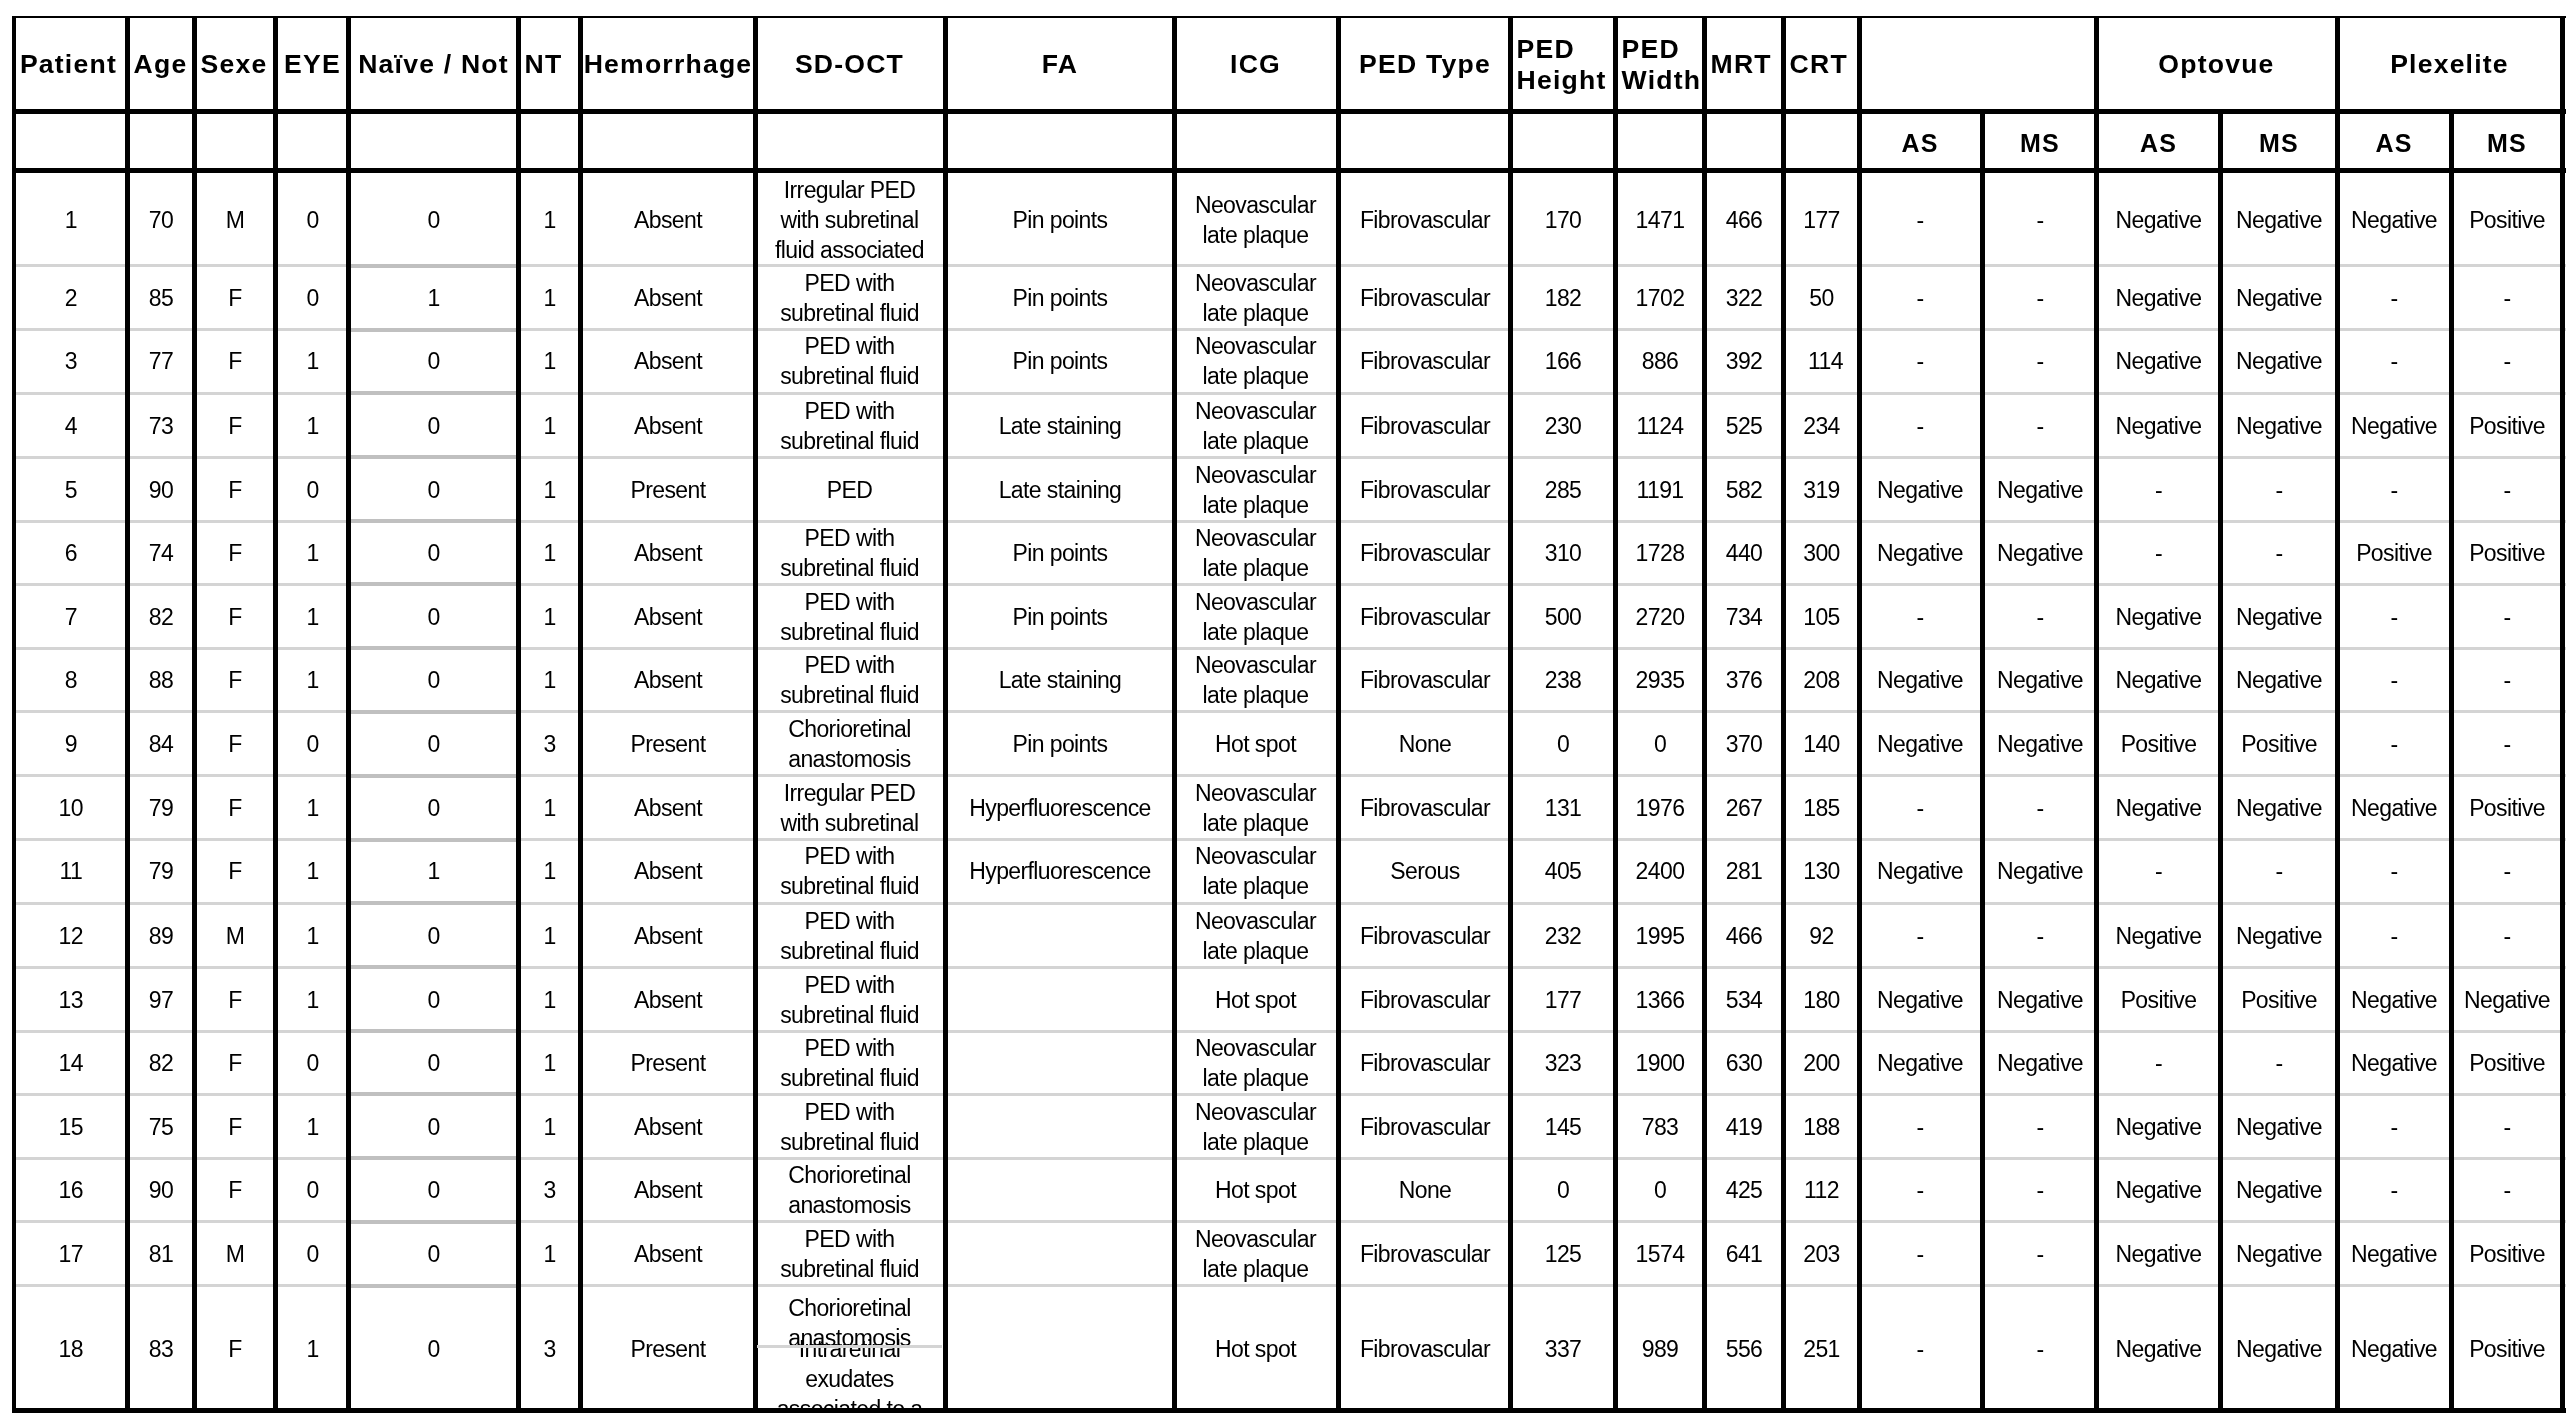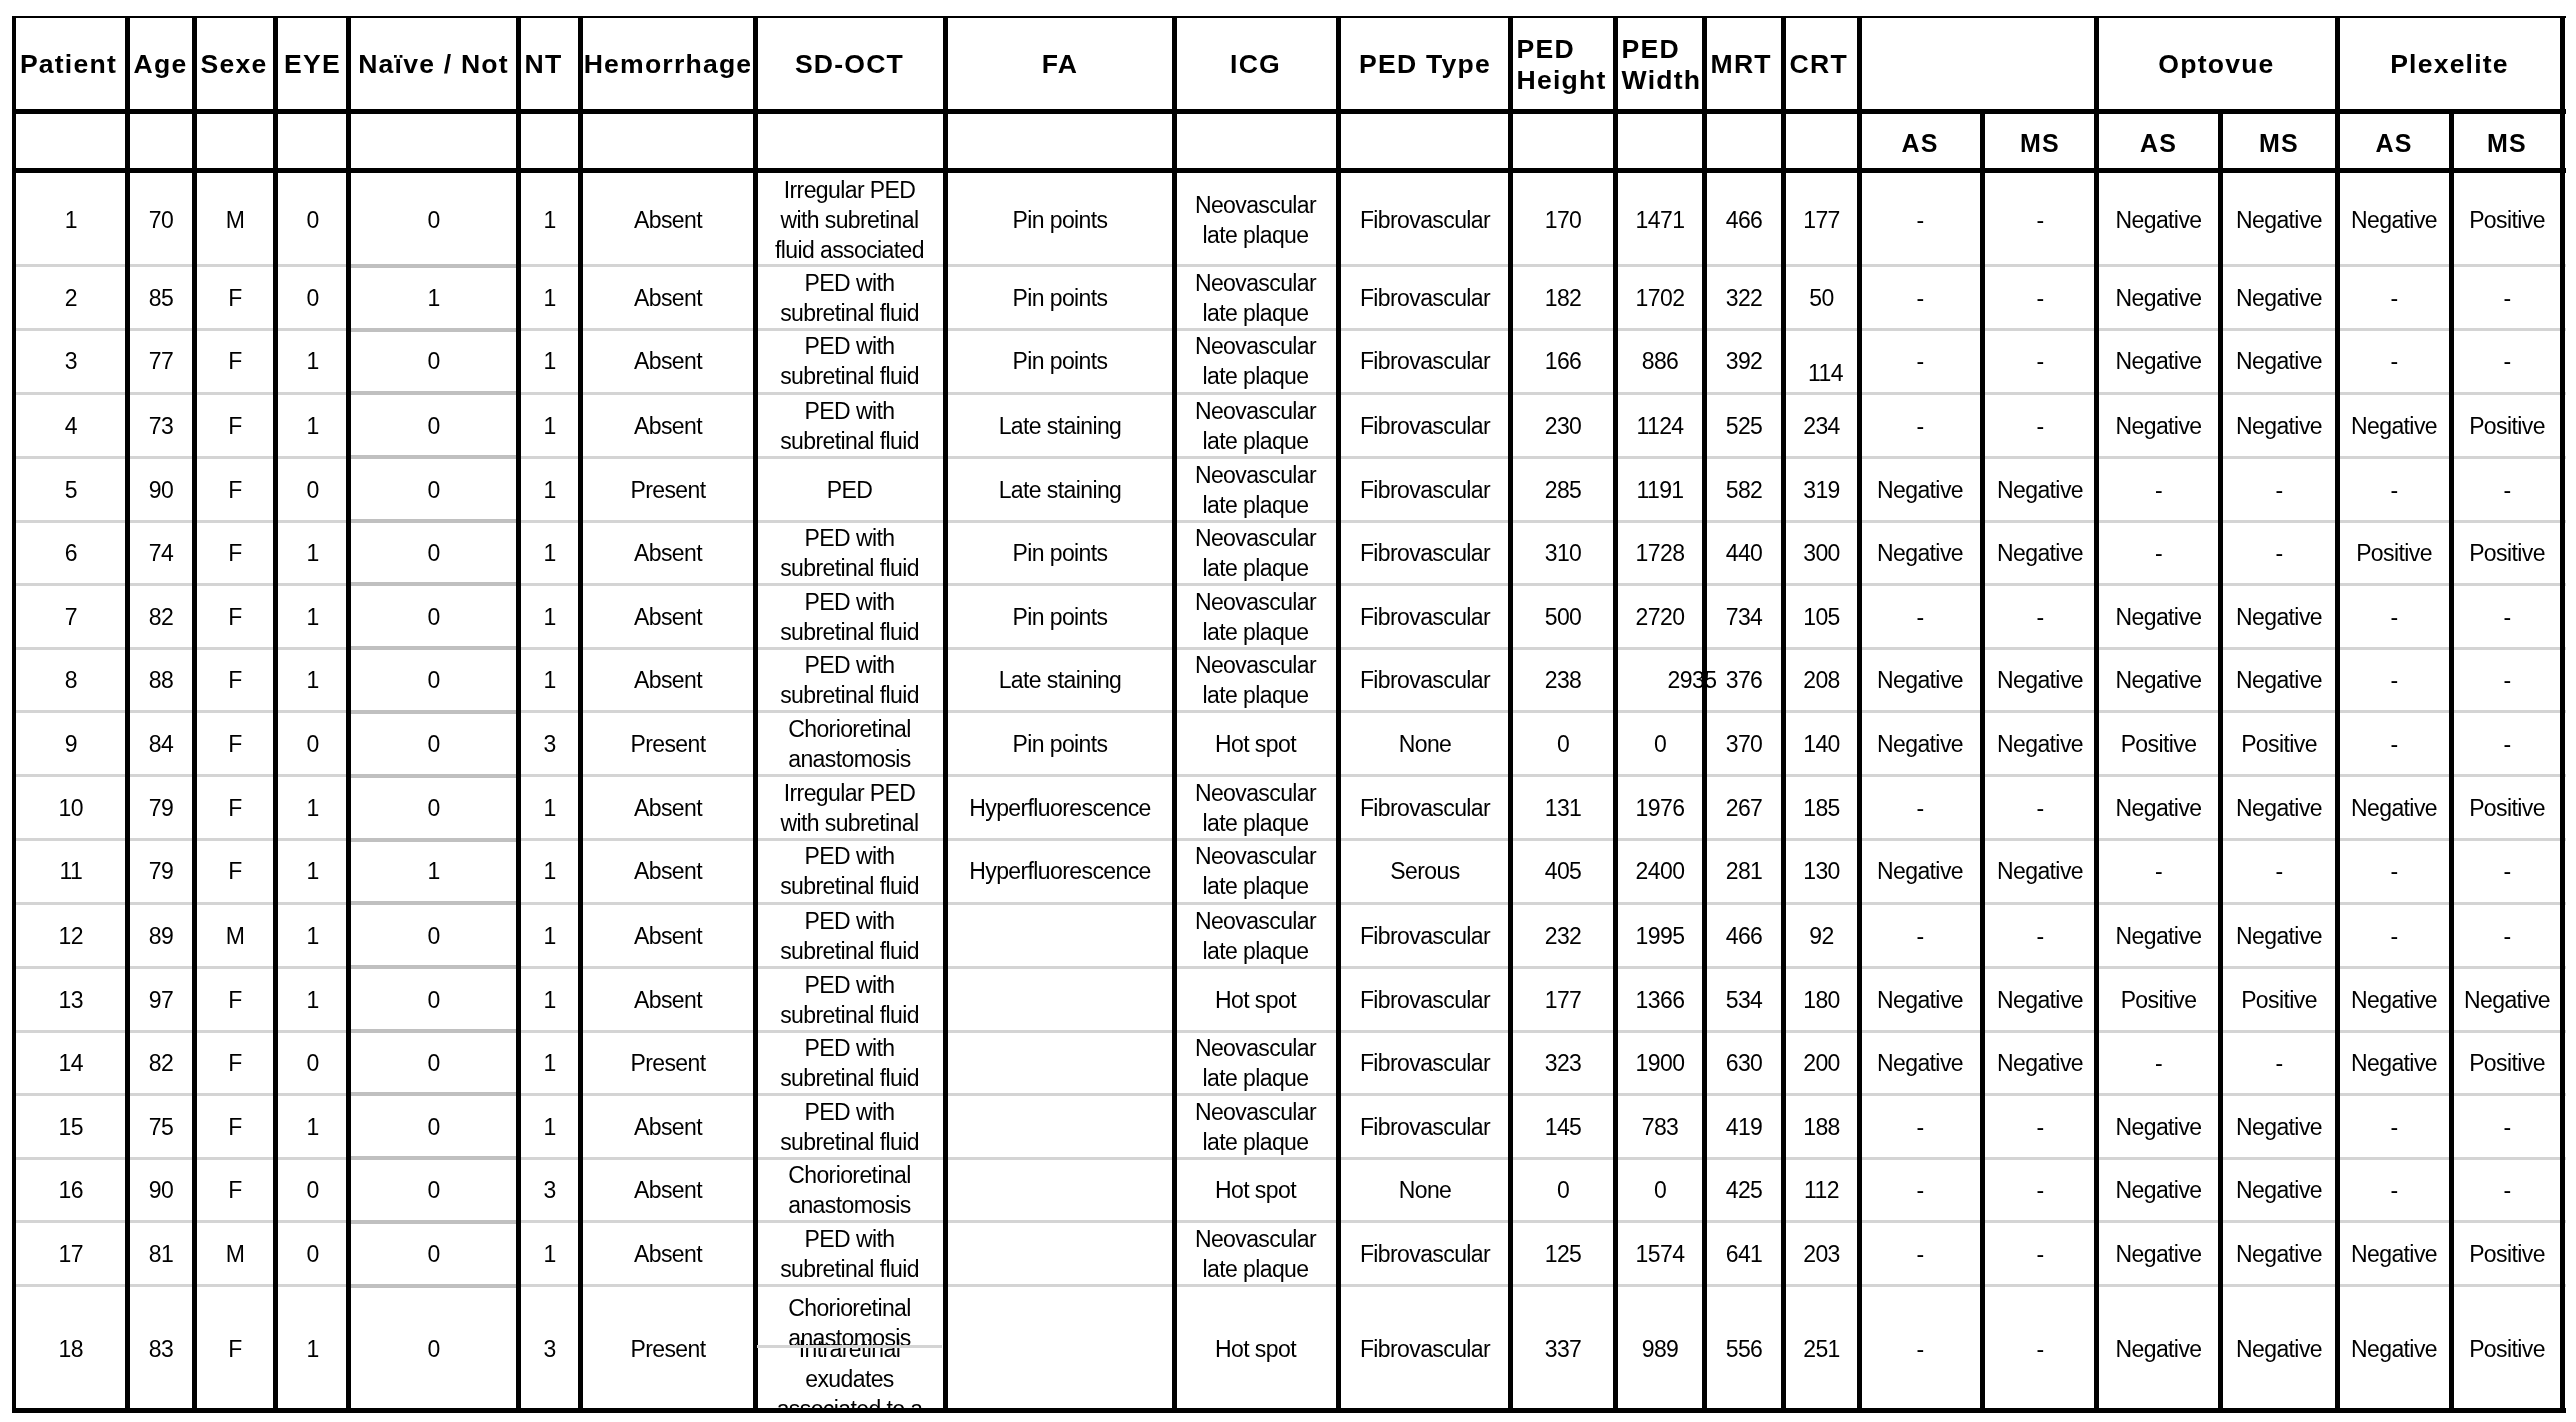--- a/index.html
+++ b/index.html
@@ -103,21 +103,21 @@
     <div class="cell dat" style="left: 583px; top: 331px; width: 170px; height: 60px;">Absent</div>
     <div class="cell dat" style="left: 757px; top: 331px; width: 185px; height: 60px;">PED with
 subretinal fluid</div>
     <div class="cell dat" style="left: 948px; top: 331px; width: 224px; height: 60px;">Pin points</div>
     <div class="cell dat" style="left: 1176px; top: 331px; width: 159px; height: 60px;">Neovascular
 late plaque</div>
     <div class="cell dat" style="left: 1341px; top: 331px; width: 168px; height: 60px;">Fibrovascular</div>
     <div class="cell dat" style="left: 1513px; top: 331px; width: 100px; height: 60px;">166</div>
     <div class="cell dat" style="left: 1618px; top: 331px; width: 84px; height: 60px;">886</div>
     <div class="cell dat" style="left: 1707px; top: 331px; width: 74px; height: 60px;">392</div>
-    <div class="cell dat" style="left: 1786px; top: 331px; width: 79px; height: 60px; margin-top: 12px;">114</div>
+    <div class="cell dat" style="left: 1786px; top: 331px; width: 79px; height: 60px;">114</div>
     <div class="cell dat" style="left: 1861px; top: 331px; width: 118px; height: 60px;">-</div>
     <div class="cell dat" style="left: 1985px; top: 331px; width: 110px; height: 60px;">-</div>
     <div class="cell dat" style="left: 2099px; top: 331px; width: 119px; height: 60px;">Negative</div>
     <div class="cell dat" style="left: 2223px; top: 331px; width: 112px; height: 60px;">Negative</div>
     <div class="cell dat" style="left: 2339px; top: 331px; width: 110px; height: 60px;">-</div>
     <div class="cell dat" style="left: 2454px; top: 331px; width: 106px; height: 60px;">-</div>
     <div class="cell dat" style="left: 16.3px; top: 395px; width: 109px; height: 61px;">4</div>
     <div class="cell dat" style="left: 130px; top: 395px; width: 62px; height: 61px;">73</div>
     <div class="cell dat" style="left: 197px; top: 395px; width: 76px; height: 61px;">F</div>
     <div class="cell dat" style="left: 278px; top: 395px; width: 69px; height: 61px;">1</div>
@@ -215,21 +215,21 @@
     <div class="cell dat" style="left: 351px; top: 650px; width: 165px; height: 60px;">0</div>
     <div class="cell dat" style="left: 521px; top: 650px; width: 57px; height: 60px;">1</div>
     <div class="cell dat" style="left: 583px; top: 650px; width: 170px; height: 60px;">Absent</div>
     <div class="cell dat" style="left: 757px; top: 650px; width: 185px; height: 60px;">PED with
 subretinal fluid</div>
     <div class="cell dat" style="left: 948px; top: 650px; width: 224px; height: 60px;">Late staining</div>
     <div class="cell dat" style="left: 1176px; top: 650px; width: 159px; height: 60px;">Neovascular
 late plaque</div>
     <div class="cell dat" style="left: 1341px; top: 650px; width: 168px; height: 60px;">Fibrovascular</div>
     <div class="cell dat" style="left: 1513px; top: 650px; width: 100px; height: 60px;">238</div>
-    <div class="cell dat" style="left: 1618px; top: 650px; width: 84px; height: 60px; margin-left: 32px;">2935</div>
+    <div class="cell dat" style="left: 1618px; top: 650px; width: 84px; height: 60px;">2935</div>
     <div class="cell dat" style="left: 1707px; top: 650px; width: 74px; height: 60px;">376</div>
     <div class="cell dat" style="left: 1786px; top: 650px; width: 71px; height: 60px;">208</div>
     <div class="cell dat" style="left: 1861px; top: 650px; width: 118px; height: 60px;">Negative</div>
     <div class="cell dat" style="left: 1985px; top: 650px; width: 110px; height: 60px;">Negative</div>
     <div class="cell dat" style="left: 2099px; top: 650px; width: 119px; height: 60px;">Negative</div>
     <div class="cell dat" style="left: 2223px; top: 650px; width: 112px; height: 60px;">Negative</div>
     <div class="cell dat" style="left: 2339px; top: 650px; width: 110px; height: 60px;">-</div>
     <div class="cell dat" style="left: 2454px; top: 650px; width: 106px; height: 60px;">-</div>
     <div class="cell dat" style="left: 16.3px; top: 713px; width: 109px; height: 61px;">9</div>
     <div class="cell dat" style="left: 130px; top: 713px; width: 62px; height: 61px;">84</div>

